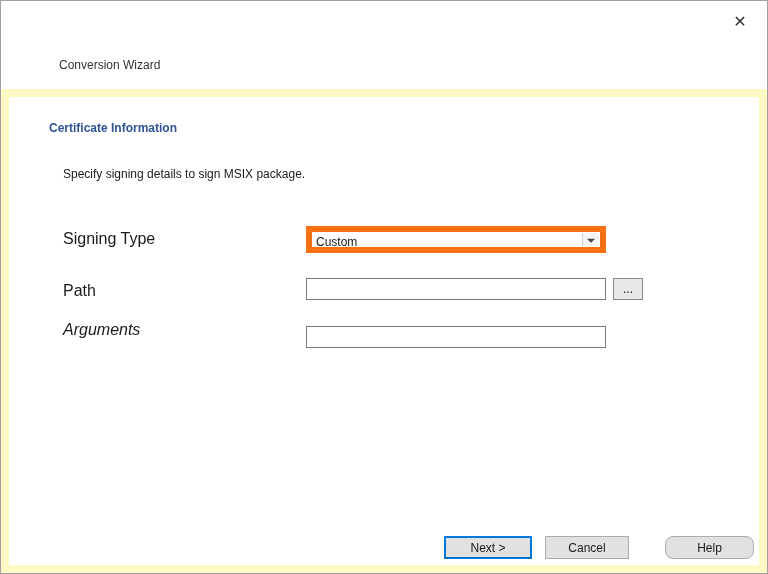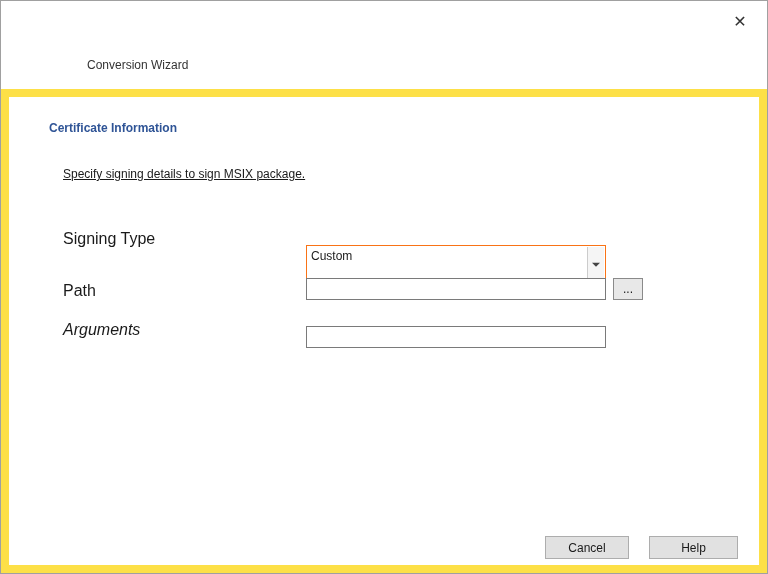--- a/index.html
+++ b/index.html
@@ -38,21 +38,20 @@
     line-height: 26px;
     text-align: center;
     font-family: "Liberation Sans", sans-serif;
   }
   
   .header {
     position: absolute;
     top: 40px; left: 0; right: 0;
     height: 48px;
     background: #ffffff;
-    margin-left: 28px;
   }
   .back-circle {
     position: absolute;
     left: 18px;
     top: 49px;
     width: 30px;
     height: 30px;
     cursor: pointer;
   }
   .header-title {
@@ -61,63 +60,61 @@
     top: 0;
     height: 48px;
     line-height: 48px;
     font-size: 12px;
     color: #333333;
   }
   
   .frame {
     position: absolute;
     top: 88px; left: 0; right: 0; bottom: 0;
-    background: #fde047;
+    background: #fef9c3;
   }
   .content {
     position: absolute;
     top: 8px; left: 8px; right: 8px; bottom: 8px;
     background: #ffffff;
   }
   .page-heading {
     position: absolute;
     left: 40px;
     top: 24px;
     font-weight: bold;
     font-size: 12px;
     color: #2F5496;
   }
   .page-desc {
     position: absolute;
     left: 54px;
     top: 70px;
     font-size: 12px;
     color: #1a1a1a;
-    text-decoration: underline;
   }
   .field-label {
     position: absolute;
     left: 54px;
     font-size: 16px;
     color: #1a1a1a;
   }
   .lbl-signing { top: 133px; }
   .lbl-path { top: 185px; }
   .lbl-arguments { top: 224px; font-style: italic; }
 
   .combo {
     position: absolute;
     left: 297px;
     top: 129px;
     width: 300px;
-    height: 37px;
-    background: #ffffff;
-    border: 1px solid #f97316;
+    height: 27px;
+    background: #ffffff;
+    border: 6px solid #f97316;
     cursor: default;
-    margin-top: 19px;
   }
   .combo-value {
     position: absolute;
     left: 4px;
     top: 0;
     height: 20px;
     line-height: 20px;
     font-size: 12px;
   }
   .combo-arrow-btn {
@@ -180,21 +177,21 @@
     color: #1a1a1a;
     cursor: pointer;
   }
   .btn-next {
     left: 435px;
     width: 88px;
     border: 1px solid #0078D7;
     box-shadow: inset 0 0 0 1px #0078D7;
   }
   .btn-cancel { left: 536px; width: 84px; }
-  .btn-help { left: 640px; width: 89px; }
+  .btn-help { left: 656px; width: 89px; border-radius: 8px; }
 </style>
 </head>
 <body>
 
 <div class="window">
 
   <div class="titlebar">
     <button class="close-btn">
       <span>✕</span>
     </button>
@@ -222,19 +219,20 @@
         <span class="combo-arrow-btn"></span>
       </div>
 
       <div class="field-label lbl-path">Path</div>
       <input class="text-input input-path" type="text" value="" style="">
       <button class="browse-btn">...</button>
 
       <div class="field-label lbl-arguments">Arguments</div>
       <input class="text-input input-arguments" type="text" value="" style="">
 
+      <button class="footer-btn btn-next">Next &gt;</button>
       <button class="footer-btn btn-cancel">Cancel</button>
       <button class="footer-btn btn-help">Help</button>
 
     </div>
   </div>
 
 </div>
 
 </body></html>

